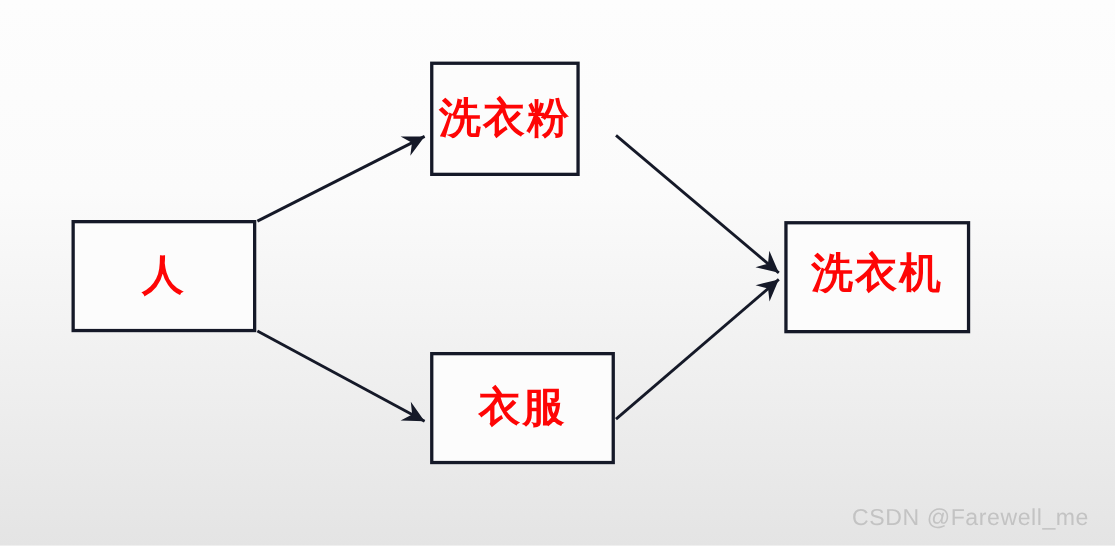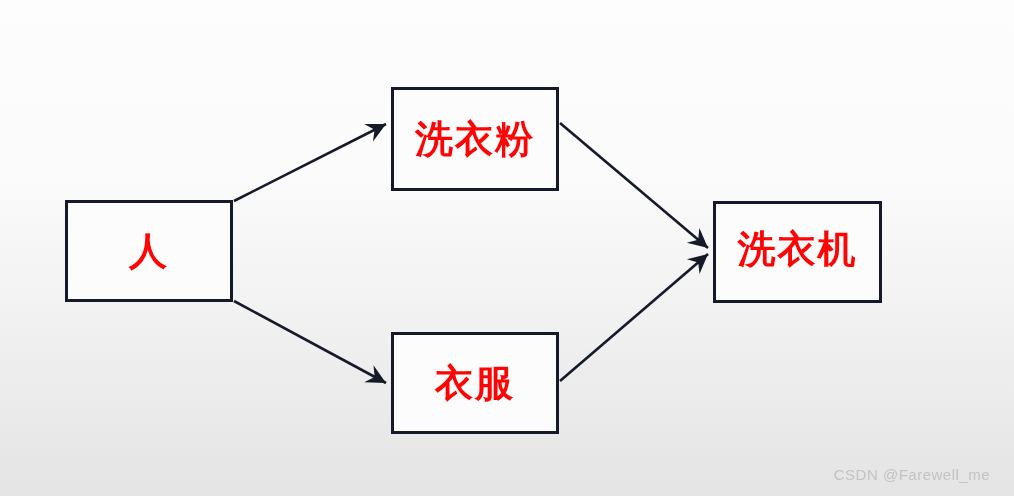--- a/index.html
+++ b/index.html
@@ -36,28 +36,28 @@
   }
   .node-label {
     color: #fe0505;
     font-size: 38px;
     font-weight: bold;
     letter-spacing: 2px;
     line-height: 1;
     user-select: none;
   }
   #node-person   { left: 65px;  top: 200px; width: 168px; height: 102px; }
-  #node-detergent{ left: 391px; top: 87px;  width: 168px; height: 104px; }
-  #node-clothes  { left: 391px; top: 332px; width: 168px; height: 102px; }
+  #node-detergent{ left: 391px; top: 56px;  width: 136px; height: 104px; }
+  #node-clothes  { left: 391px; top: 320px; width: 168px; height: 102px; }
   #node-washer   { left: 713px; top: 201px; width: 169px; height: 102px; font-family: Liberation Mono, monospace; }
   .watermark {
     position: absolute;
     right: 24px;
     bottom: 13px;
-    font-size: 15px;
+    font-size: 21px;
     color: #c3c3c3;
     letter-spacing: 0.5px;
     user-select: none;
   }
 </style>
 </head>
 <body>
 
 <div class="canvas">
 

